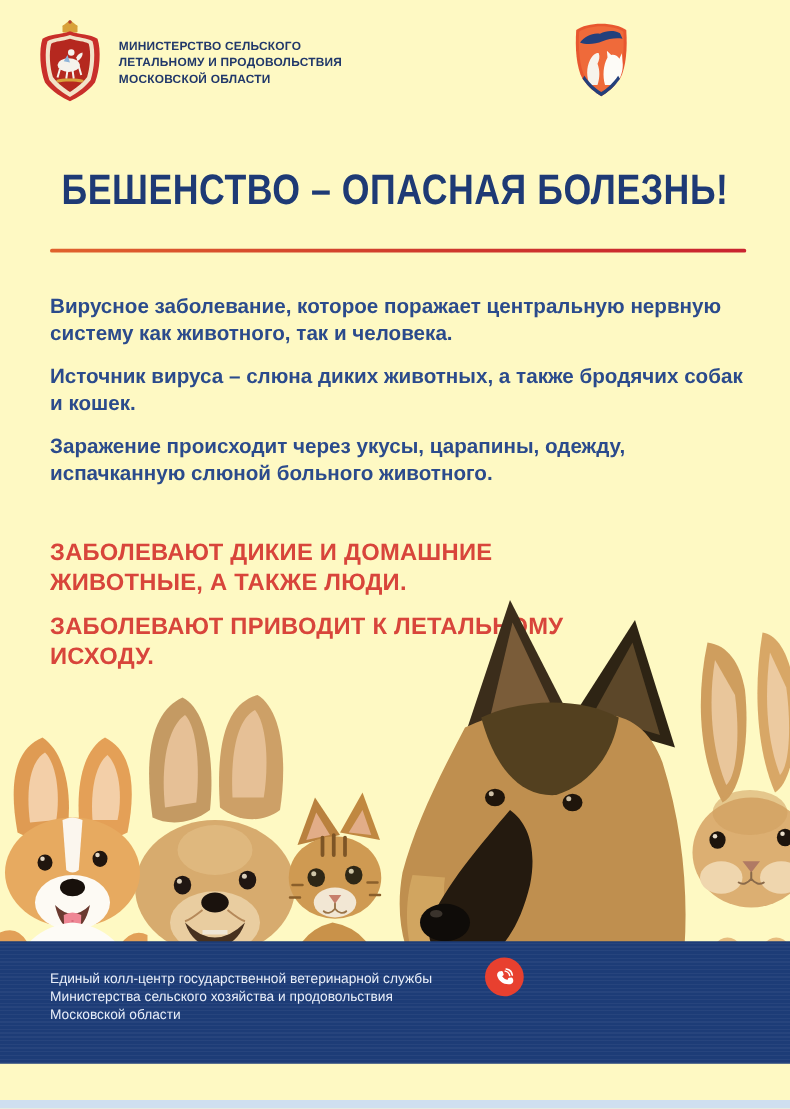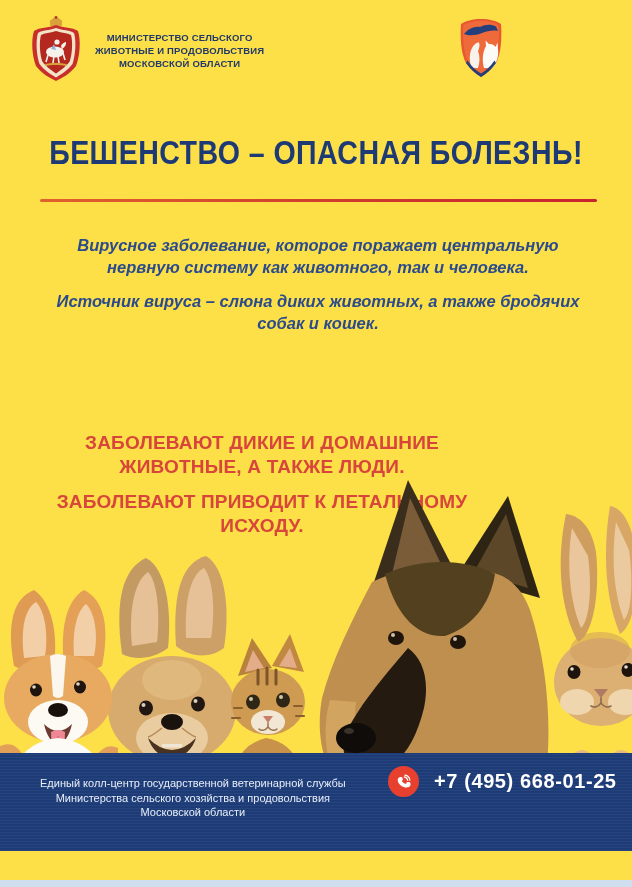--- a/index.html
+++ b/index.html
@@ -1,20 +1,19 @@
 <!DOCTYPE html>
 <html><head>
 <meta charset="utf-8">
 <style>
   html,body{margin:0;padding:0;background:#e9eef4;}
   #poster{
     position:relative; width:632px; height:887px; margin:0 auto;
-    background:#fde047; overflow:hidden;
+    background:#fef9c3; overflow:hidden;
     font-family:"Liberation Sans", sans-serif;
-    text-align:center;
   }
   
   .hdr-left{position:absolute;left:30px;top:16px;display:flex;gap:13px;align-items:flex-start;}
   .hdr-left .org{margin-top:15px;font-size:9.5px;font-weight:bold;color:#21386a;
     line-height:13px;letter-spacing:.2px;}
   .hdr-right{position:absolute;left:458px;top:18px;display:flex;gap:9px;align-items:flex-start;}
   .hdr-right .org{margin-top:11px;font-size:8.5px;font-weight:bold;color:#1d3d7a;
     line-height:11.5px;letter-spacing:.4px;}
   .hdr-right .org .sub{font-size:6.3px;color:#d8432f;letter-spacing:1.1px;margin-top:3px;font-weight:bold;}
   
@@ -23,21 +22,21 @@
     transform:translateX(-50%) scaleX(.84);transform-origin:center;
     font-size:34px;font-weight:bold;color:#1e3a75;letter-spacing:.5px;margin:0;
   }
   .divider{
     position:absolute;left:40px;top:199px;width:557px;height:3px;border-radius:2px;
     background:linear-gradient(90deg,#e0622d,#cf3a2d 55%,#c9242f);
   }
   
   .about{position:absolute;left:40px;top:235px;width:556px;}
   .about h2{margin:0 0 13px 0;font-size:23px;font-weight:bold;color:#1e447f;letter-spacing:.2px;}
-  .about p{margin:0 0 12px 0;font-size:16.5px;font-weight:bold;color:#2b4b8c;line-height:1.33;font-style:italic;}
+  .about p{margin:0 0 12px 0;font-size:16.5px;font-weight:bold;color:#2b4b8c;line-height:1.33;}
   
   .warning{position:absolute;left:40px;top:431px;width:444px;}
   .warning p{margin:0 0 10px 0;font-size:19px;font-weight:bold;color:#d8453b;line-height:1.28;letter-spacing:.2px;}
   
   .animals{position:absolute;left:0;top:470px;width:632px;height:315px;}
   
   .footer{
     position:absolute;left:0;top:753px;width:632px;height:98px;background:#1d3c77;
     background-image:repeating-linear-gradient(0deg,rgba(255,255,255,.045) 0 1px,rgba(0,0,0,0) 1px 3px);
   }
@@ -65,21 +64,21 @@
 
       <ellipse cx="25" cy="36" rx="9" ry="5.5" fill="#f5f2ec"></ellipse>
       <path d="M32 33 C35 31 36.5 28.5 36 26 C33.5 26.5 32 28 31 30 Z" fill="#f5f2ec"></path>
       <path d="M18 39 L16 46 M24 40 L23 47 M28 40 L29 47 M33 37 L35 44" stroke="#f5f2ec" stroke-width="1.6"></path>
       <circle cx="27" cy="26" r="2.6" fill="#f5f2ec"></circle>
       <path d="M24 28 L21 33 L26 34 Z" fill="#8fb4d9"></path>
       <path d="M15 48 C20 46.5 31 46.5 37 48 L36 50 C30 48.8 21 48.8 16 50 Z" fill="#d8a13a"></path>
     </svg>
     <div class="org">
       <div>МИНИСТЕРСТВО СЕЛЬСКОГО</div>
-      <div>ЖИВОТНЫЕ И ПРОДОВОЛЬСТВИЯ</div>
+      <div>ЛЕТАЛЬНОМУ И ПРОДОВОЛЬСТВИЯ</div>
       <div>МОСКОВСКОЙ ОБЛАСТИ</div>
     </div>
   </div>
 
   <div class="hdr-right">
     <svg width="46" height="60" viewBox="0 0 46 60">
 
       <path d="M23 1 C15 1 7 3 3 6 C2 20 3 36 8 45 C13 52 18 56 23 59 C28 56 33 52 38 45 C43 36 44 20 43 6 C39 3 31 1 23 1 Z" fill="#e8572f"></path>
       <path d="M23 3 C16 3 9 4.8 5.3 7.3 C4.5 20 5.5 35 10 43.5 C14.5 50 18.7 53.8 23 56.5 C27.3 53.8 31.5 50 36 43.5 C40.5 35 41.5 20 40.7 7.3 C37 4.8 30 3 23 3 Z" fill="#ef6a3a"></path>
 
@@ -91,20 +90,21 @@
       <path d="M8 45 C13 52 18 56 23 59 C28 56 33 52 38 45 L36.5 42.5 C32 49 27.5 52.8 23 55.5 C18.5 52.8 14 49 9.5 42.5 Z" fill="#23407c"></path>
     </svg>
   </div>
 
   <h1 class="title">БЕШЕНСТВО – ОПАСНАЯ БОЛЕЗНЬ!</h1>
   <div class="divider"></div>
 
   <div class="about">
     <p>Вирусное заболевание, которое поражает центральную нервную систему как животного, так и человека.</p>
     <p>Источник вируса – слюна диких животных, а также бродячих собак и кошек.</p>
+    <p>Заражение происходит через укусы, царапины, одежду, испачканную слюной больного животного.</p>
   </div>
 
   <div class="warning">
     <p>ЗАБОЛЕВАЮТ ДИКИЕ И ДОМАШНИЕ ЖИВОТНЫЕ, А ТАКЖЕ ЛЮДИ.</p>
     <p>ЗАБОЛЕВАЮТ ПРИВОДИТ К ЛЕТАЛЬНОМУ ИСХОДУ.</p>
   </div>
 
   <svg class="animals" viewBox="0 0 632 315">
 
     <g>
@@ -212,18 +212,17 @@
       <div>Министерства сельского хозяйства и продовольствия</div>
       <div>Московской области</div>
     </div>
     <div class="phone-row">
       <div class="phone-badge">
         <svg width="17" height="17" viewBox="0 0 24 24">
           <path d="M4.5 9.5 C4.5 6.5 6.5 4.5 9 4.8 L10.5 5 C11.2 5.1 11.6 5.6 11.7 6.3 L12 8.6 C12.1 9.3 11.8 9.8 11.2 10.1 L9.9 10.8 C10.8 13.2 12.8 15.2 15.2 16.1 L15.9 14.8 C16.2 14.2 16.7 13.9 17.4 14 L19.7 14.3 C20.4 14.4 20.9 14.8 21 15.5 L21.2 17 C21.5 19.5 19.5 21.5 17 21.5 C10 21 5 16 4.5 9.5 Z" fill="#ffffff" transform="rotate(-12 12 13)"></path>
           <path d="M14.5 4.5 C17 5 19 7 19.5 9.5 M15.5 2 C19.5 2.6 21.9 5 22.5 9" stroke="#ffffff" stroke-width="1.7" fill="none" stroke-linecap="round" transform="translate(-1.5 1)"></path>
         </svg>
       </div>
-      <div class="phone-number">+7 (495) 668-01-25</div>
     </div>
   </div>
   <div class="bottom-strip"></div>
 
 </div>
 
 </body></html>

